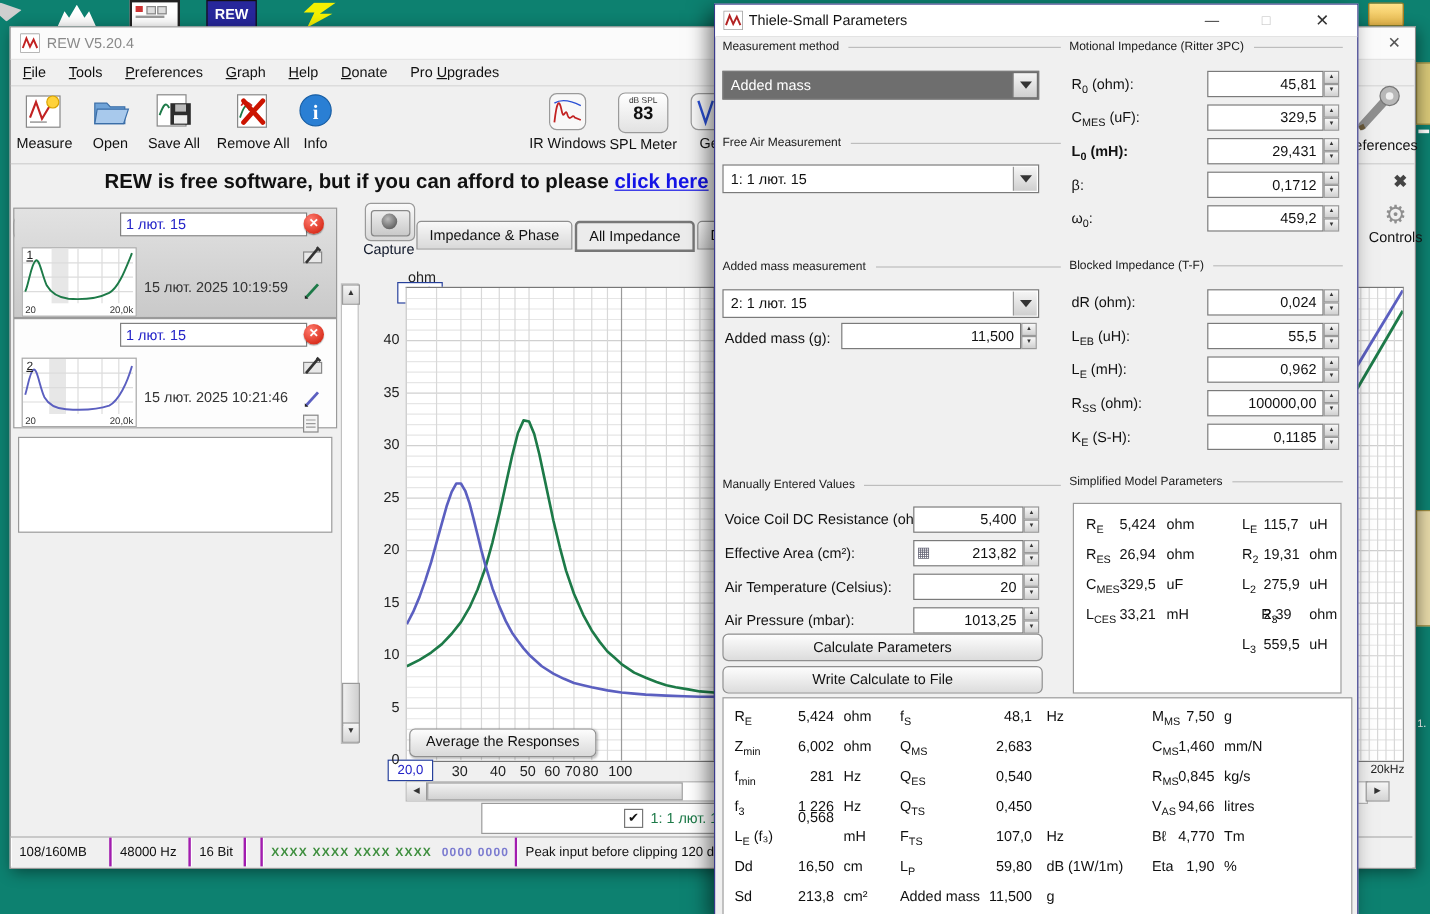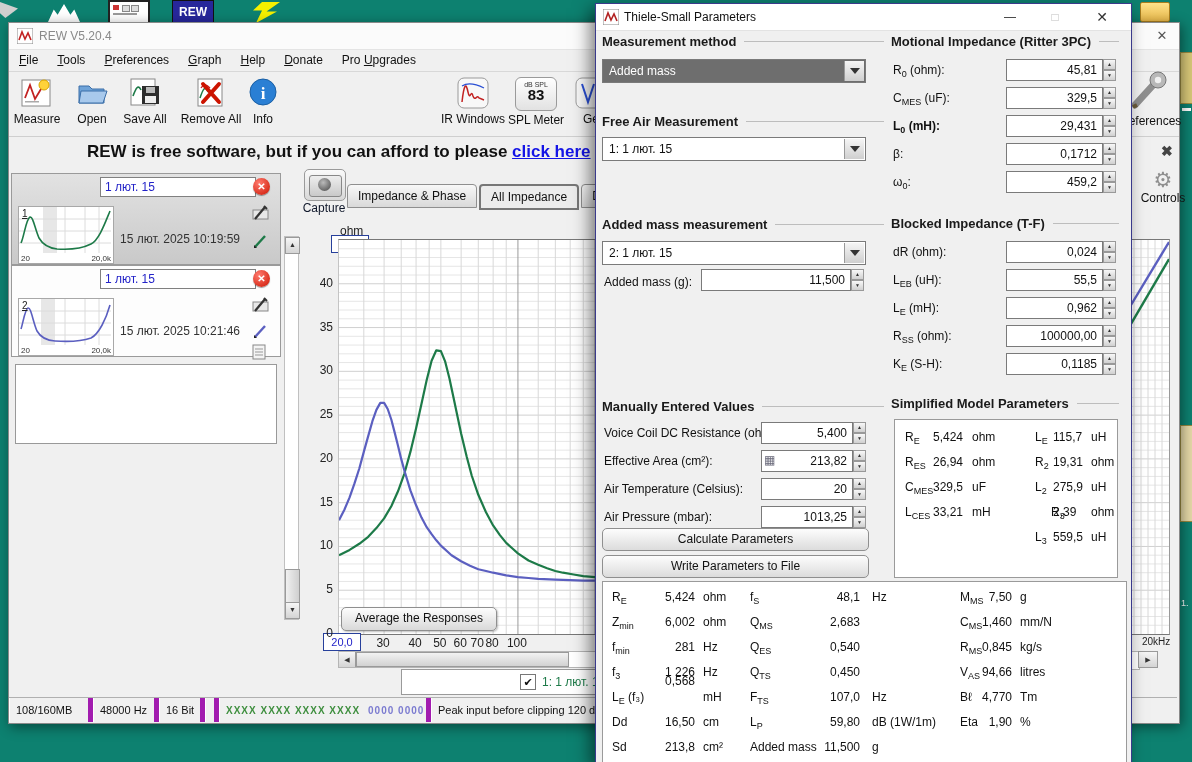--- a/index.html
+++ b/index.html
@@ -106,32 +106,32 @@
   #sliverSB{position:absolute;left:1122px;top:628px;width:7px;height:17px;background:#fff;border:1px solid #b5b5b5;}
   #sliverBtn{position:absolute;left:1129px;top:628px;width:20px;height:17px;background:linear-gradient(#f6f6f6,#d4d4d4);
              border:1px solid #9a9a9a;font-size:7px;text-align:center;line-height:15px;color:#333;box-sizing:border-box;}
   #prefBtn{position:absolute;left:1100px;top:48px;width:80px;height:62px;text-align:center;font-size:12px;color:#111;}
   #bannerX{position:absolute;left:1152px;top:120px;font-size:14px;color:#444;font-weight:bold;}
   #ctrlBtn{position:absolute;left:1118px;top:146px;width:72px;height:50px;text-align:center;font-size:12px;color:#111;}
   .gear{font-size:21px;color:#8f8f8f;line-height:22px;}
 
   
   #statusbar{position:absolute;left:0;top:674px;width:1168px;height:25px;border-top:1px solid #b0b0b0;background:#f0f0f0;font-size:11px;color:#111;}
-  .scell{position:absolute;top:0;height:24px;line-height:24px;border-right:5px solid #a21caf;box-shadow:1px 0 0 #fff inset;
+  .scell{position:absolute;top:0;height:24px;line-height:24px;border-right:2px solid #a21caf;box-shadow:1px 0 0 #fff inset;
          padding-left:7px;box-sizing:border-box;white-space:nowrap;overflow:hidden;}
   .meterG{color:#3f8f3f;letter-spacing:1px;font-size:10px;font-weight:bold;}
   .meterB{color:#7b7bd0;letter-spacing:1px;font-size:10px;font-weight:bold;margin-left:8px;}
 
   
   #dlg{position:absolute;left:595px;top:3px;width:535px;height:759px;background:#f0f0f0;
        border:1px solid #3a3a8c;box-shadow:-5px 5px 16px rgba(0,0,0,.5);z-index:50;}
   #dtitle{position:absolute;left:0;top:0;width:100%;height:26px;background:#fff;border-bottom:1px solid #e3e3e3;}
   #dtitle .ttext{position:absolute;left:28px;top:6px;font-size:12px;color:#111;}
   .dwbtn{position:absolute;top:4px;width:22px;height:18px;text-align:center;line-height:18px;font-size:12px;color:#333;}
-  .sechdr{position:absolute;display:flex;align-items:center;font-size:13px;font-weight:bold;color:#1a1a1a;white-space:nowrap;}
+  .sechdr{position:absolute;display:flex;align-items:center;font-size:10px;font-weight:normal;color:#1a1a1a;white-space:nowrap;}
   .sechdr::after{content:"";flex:1;height:1px;background:#bdbdbd;margin-left:8px;min-width:10px;}
   .combo{position:absolute;height:24px;background:#fff;border:1px solid #7a7a7a;box-sizing:border-box;}
   .combo .cval{position:absolute;left:6px;top:4px;font-size:12px;color:#111;}
   .combo.dark{background:#6e6e6e;}
   .combo.dark .cval{color:#fff;}
   .arrowbtn{position:absolute;right:1px;top:1px;bottom:1px;width:19px;background:linear-gradient(#f5f5f5,#cfcfcf);
             border-left:1px solid #999;display:flex;align-items:center;justify-content:center;}
   .darr{width:0;height:0;border-left:5px solid transparent;border-right:5px solid transparent;border-top:6px solid #333;}
   .dlabel{position:absolute;font-size:12px;color:#111;white-space:nowrap;}
   .fld{position:absolute;height:22px;background:#fff;border:1px solid #7a7a7a;box-sizing:border-box;}
@@ -586,21 +586,21 @@
   <div class="spin" style="left:255px;top:265px;height:22px;">
         <div>▲</div>
         <div>▼</div>
       </div>
 
   <div class="sechdr" style="left:6px;top:395px;width:282px;">
         <span>Manually Entered Values</span>
       </div>
 
   <div class="dbtn" style="left:6px;top:524px;width:265px;">Calculate Parameters</div>
-  <div class="dbtn" style="left:6px;top:551px;width:265px;">Write Parameters to File</div>
+  <div class="dbtn" style="left:6px;top:551px;width:265px;">Write Calculate to File</div>
 
   <div class="wbox" style="left:6px;top:577px;width:523px;height:200px;" id="resultsBox">
         <div class="prow" style="left: 9px; top: 8px;">R<sub>E</sub></div>
         <div class="pval" style="left: 30px; top: 8px; width: 62px;">5,424</div>
         <div class="punit" style="left: 100px; top: 8px;">ohm</div>
         <div class="prow" style="left: 9px; top: 33px;">Z<sub>min</sub></div>
         <div class="pval" style="left: 30px; top: 33px; width: 62px;">6,002</div>
         <div class="punit" style="left: 100px; top: 33px;">ohm</div>
         <div class="prow" style="left: 9px; top: 58px;">f<sub>min</sub></div>
         <div class="pval" style="left: 30px; top: 58px; width: 62px;">281</div>

